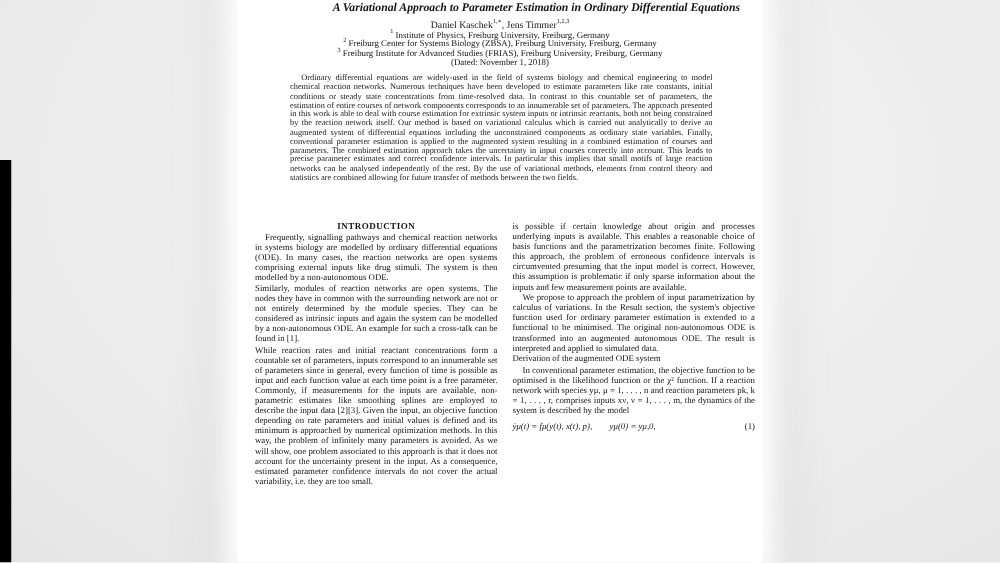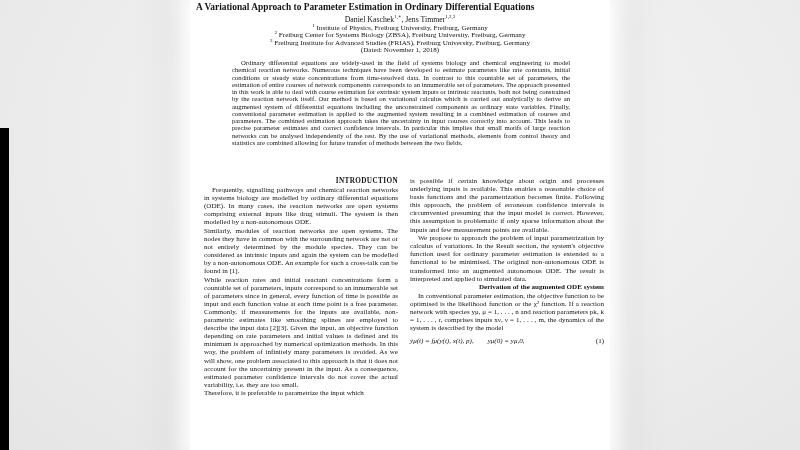--- a/index.html
+++ b/index.html
@@ -14,36 +14,36 @@
     position:absolute; left:190px; top:0; width:420px; height:450px;
     background:#ffffff;
     box-shadow: 0 0 18px 10px rgba(255,255,255,0.95), 0 0 46px 18px rgba(0,0,0,0.06);
   }
   .watermark {
     position:absolute; left:206px; top:446px;
     transform: rotate(-90deg); transform-origin: 0 0;
     font-size:16.5px; color:#2e2e2e; white-space:pre; letter-spacing:0.2px;
   }
   .title {
-    position:absolute; top:2px; left:6px; right:18px; text-align:left;
-    font-weight:bold; font-size:9.4px; line-height:11px;
+    position:absolute; top:2px; left:6px; right:18px; text-align:right;
+    font-weight:bold; font-size:9.4px; line-height:11px;font-style:italic;
   }
   .authors { position:absolute; top:15px; left:10px; right:10px; text-align:center; font-size:7.8px; }
   .authors sup, .affil sup { font-size:5px; vertical-align:super; line-height:0; }
   .affiliations { position:absolute; top:25px; left:10px; right:10px; text-align:center; font-size:7.1px; line-height:7.4px; }
   .abstract {
     position:absolute; top:59px; left:42px; width:338px;
     font-size:6.7px; line-height:7.25px; text-align:justify; text-indent:9px;
     font-weight:500;
   }
   .col { position:absolute; top:177px; width:194px; font-size:7.05px; line-height:8.1px; text-align:justify; }
   .col-left  { left:14px; }
   .col-right { left:220px; }
-  .sec-heading { text-align:right; font-weight:bold; font-size:7.2px; letter-spacing:0.4px; margin:0 0 10px 0; text-indent:0; }
-  .sub-heading { text-align:right; font-weight:bold; font-size:7.05px; margin:11px 0 10px 0; text-indent:0; }
+  .sec-heading { text-align:center; font-weight:bold; font-size:7.2px; letter-spacing:0.4px; margin:0 0 10px 0; text-indent:0; }
+  .sub-heading { text-align:left; font-weight:normal; font-size:7.05px; margin:11px 0 10px 0; text-indent:0; }
   .col p { margin:0 0 0.5px 0; }
   .indent { text-indent:8px; }
   .method-head { margin-top:13px; margin-bottom:0; }
   .equation { position:relative; margin:5px 0 4px 0; text-align:left; font-style:italic; text-indent:0; }
   .equation .eq-gap { display:inline-block; width:14px; }
   .equation .eq-num { position:absolute; right:0; top:0; font-style:normal; }
 </style>
 </head>
 <body>
 
@@ -68,21 +68,20 @@
       <div>(Dated: November 1, 2018)</div>
     </div>
 
     <div class="abstract">Ordinary differential equations are widely-used in the field of systems biology and chemical engineering to model chemical reaction networks. Numerous techniques have been developed to estimate parameters like rate constants, initial conditions or steady state concentrations from time-resolved data. In contrast to this countable set of parameters, the estimation of entire courses of network components corresponds to an innumerable set of parameters. The approach presented in this work is able to deal with course estimation for extrinsic system inputs or intrinsic reactants, both not being constrained by the reaction network itself. Our method is based on variational calculus which is carried out analytically to derive an augmented system of differential equations including the unconstrained components as ordinary state variables. Finally, conventional parameter estimation is applied to the augmented system resulting in a combined estimation of courses and parameters. The combined estimation approach takes the uncertainty in input courses correctly into account. This leads to precise parameter estimates and correct confidence intervals. In particular this implies that small motifs of large reaction networks can be analysed independently of the rest. By the use of variational methods, elements from control theory and statistics are combined allowing for future transfer of methods between the two fields.</div>
 
     <div class="col col-left">
       <p class="sec-heading">INTRODUCTION</p>
       <p class="indent">Frequently, signalling pathways and chemical reaction networks in systems biology are modelled by ordinary differential equations (ODE). In many cases, the reaction networks are open systems comprising external inputs like drug stimuli. The system is then modelled by a non-autonomous ODE.</p>
       <p>Similarly, modules of reaction networks are open systems. The nodes they have in common with the surrounding network are not or not entirely determined by the module species. They can be considered as intrinsic inputs and again the system can be modelled by a non-autonomous ODE. An example for such a cross-talk can be found in [1].</p>
       <p>While reaction rates and initial reactant concentrations form a countable set of parameters, inputs correspond to an innumerable set of parameters since in general, every function of time is possible as input and each function value at each time point is a free parameter. Commonly, if measurements for the inputs are available, non-parametric estimates like smoothing splines are employed to describe the input data [2][3]. Given the input, an objective function depending on rate parameters and initial values is defined and its minimum is approached by numerical optimization methods. In this way, the problem of infinitely many parameters is avoided. As we will show, one problem associated to this approach is that it does not account for the uncertainty present in the input. As a consequence, estimated parameter confidence intervals do not cover the actual variability, i.e. they are too small.</p>
-      <p>Therefore, it is preferable to parametrize the input which</p>
     </div>
 
     <div class="col col-right">
       <p>is possible if certain knowledge about origin and processes underlying inputs is available. This enables a reasonable choice of basis functions and the parametrization becomes finite. Following this approach, the problem of erroneous confidence intervals is circumvented presuming that the input model is correct. However, this assumption is problematic if only sparse information about the inputs and few measurement points are available.</p>
       <p class="indent">We propose to approach the problem of input parametrization by calculus of variations. In the Result section, the system's objective function used for ordinary parameter estimation is extended to a functional to be minimised. The original non-autonomous ODE is transformed into an augmented autonomous ODE. The result is interpreted and applied to simulated data.</p>
       <p class="sub-heading">Derivation of the augmented ODE system</p>
       <p class="indent">In conventional parameter estimation, the objective function to be optimised is the likelihood function or the χ² function. If a reaction network with species yμ, μ = 1, . . . , n and reaction parameters pk, k = 1, . . . , r, comprises inputs xν, ν = 1, . . . , m, the dynamics of the system is described by the model</p>
       <div class="equation">
         <span>ẏμ(t) = fμ(y(t), x(t), p),</span><span class="eq-gap"></span><span>yμ(0) = yμ,0,</span>
         <span class="eq-num">(1)</span>

